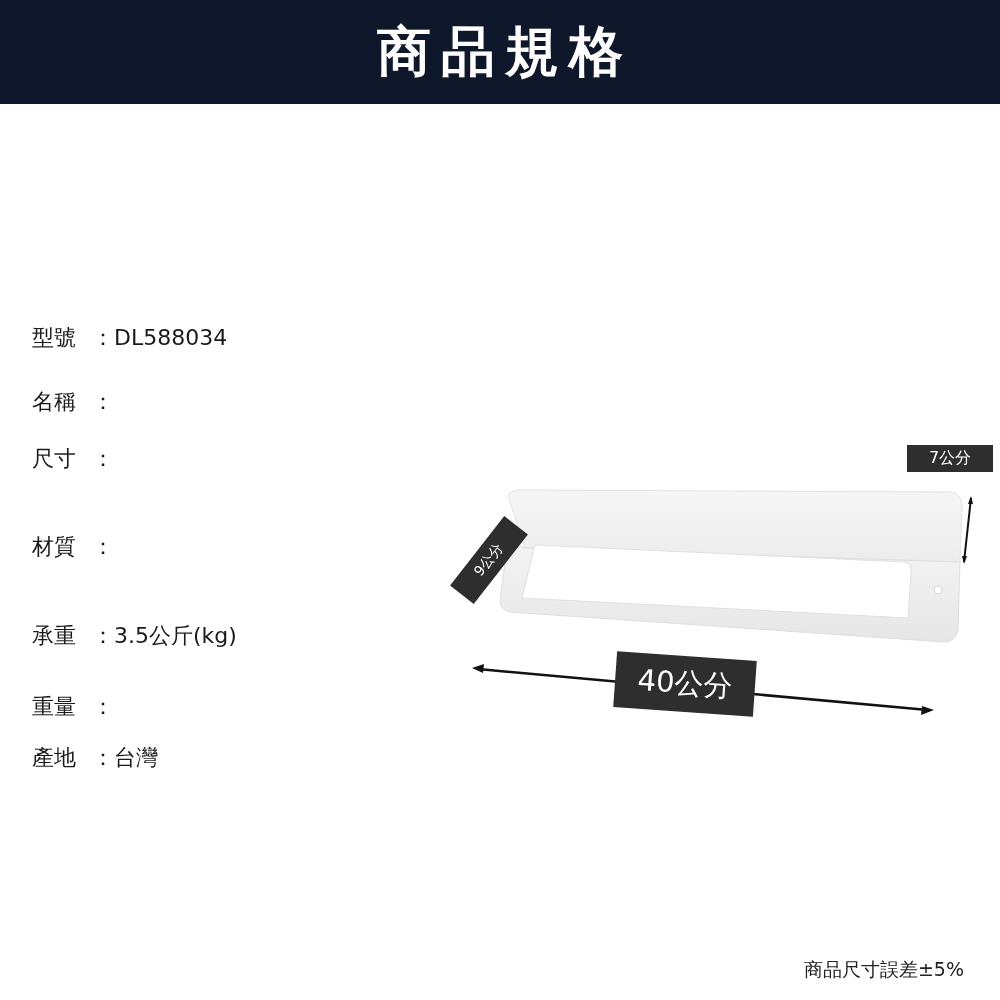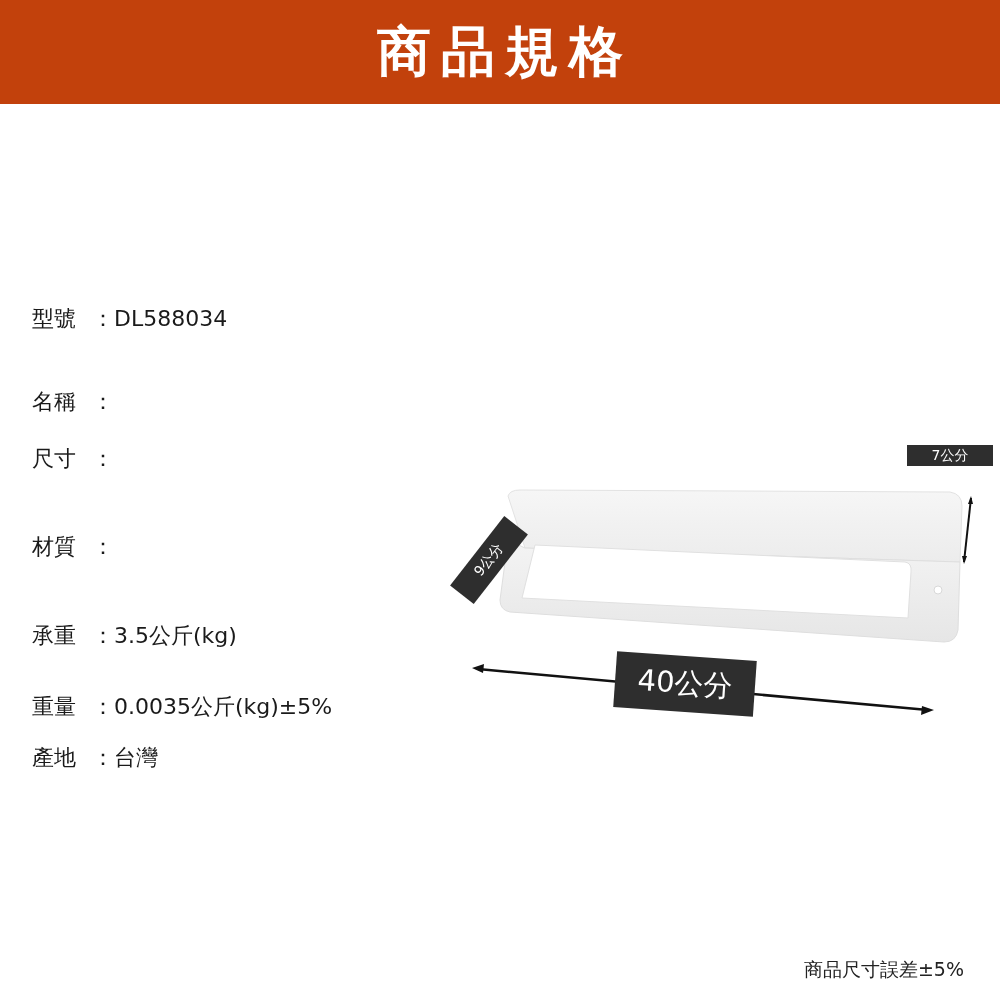--- a/index.html
+++ b/index.html
@@ -1,53 +1,53 @@
 <!DOCTYPE html>
 <html><head>
 <meta charset="utf-8">
 <style>
   html, body { margin:0; padding:0; }
   body { width:1000px; height:1000px; background:#ffffff; position:relative; overflow:hidden;
          font-family:"DejaVu Sans","Liberation Sans",sans-serif; color:#1a1a1a; }
-  .banner { position:absolute; left:0; top:0; width:1000px; height:104px; background:#c2410c;
+  .banner { position:absolute; left:0; top:0; width:1000px; height:104px; background:#0f172a;
             display:flex; align-items:center; justify-content:center; }
   .banner-title { color:#ffffff; font-size:54px; letter-spacing:10px; font-weight:bold; padding-left:10px; }
   .spec { position:absolute; left:32px; font-size:22px; line-height:30px; }
   .spec .label { display:inline-block; width:60px; }
   .spec .colon { display:inline-block; width:22px; text-align:center; }
   .spec .val { display:inline-block; vertical-align:top; }
   .spec .sub { display:block;text-align:right; }
   .product { position:absolute; left:0; top:0; width:1000px; height:1000px; }
   .tag { position:absolute; background:#2e2e2e; color:#ffffff; display:flex; align-items:center; justify-content:center; }
   .footer { position:absolute; right:36px; top:957px; font-size:19px; color:#222;margin-left:46px; }
 </style>
 </head>
 <body>
 
 <div class="banner">
   <span class="banner-title">商品規格</span>
 </div>
 
-<div class="spec" style="top:304px;">
+<div class="spec" style="top:323px;">
   <span class="label">型號</span><span class="colon">：</span><span class="val"><span class="sub">DL588034</span></span>
 </div>
 <div class="spec" style="top:387px;">
   <span class="label">名稱</span><span class="colon">：</span>
 </div>
 <div class="spec" style="top:444px; line-height:30px;">
   <span class="label">尺寸</span><span class="colon">：</span>
 </div>
 <div class="spec" style="top:532px;">
   <span class="label">材質</span><span class="colon">：</span>
 </div>
 <div class="spec" style="top:621px;">
   <span class="label">承重</span><span class="colon">：</span><span class="val"><span class="sub">3.5公斤(kg)</span></span>
 </div>
 <div class="spec" style="top:692px;">
-  <span class="label">重量</span><span class="colon">：</span><span class="val"><span class="sub">0.0035公斤(kg)±5%</span></span>
+  <span class="label">重量</span><span class="colon">：</span>
 </div>
 <div class="spec" style="top:743px;">
   <span class="label">產地</span><span class="colon">：</span><span class="val"><span class="sub">台灣</span></span>
 </div>
 
 <svg class="product" width="1000" height="1000" viewBox="0 0 1000 1000">
   <defs>
     <linearGradient id="back" x1="0" y1="0" x2="0" y2="1">
       <stop offset="0" stop-color="#f6f6f6"></stop>
       <stop offset="1" stop-color="#ececec"></stop>
@@ -70,21 +70,21 @@
 
   <line x1="971" y1="498" x2="964" y2="562" stroke="#111" stroke-width="2"></line>
   <polygon points="971,496 968,504 973,504" fill="#111"></polygon>
   <polygon points="964,564 962,556 967,556" fill="#111"></polygon>
 
   <line x1="478" y1="669" x2="928" y2="710" stroke="#111" stroke-width="2.5"></line>
   <polygon points="472,668 484,664 483,673" fill="#111"></polygon>
   <polygon points="934,710 922,706 921,715" fill="#111"></polygon>
 </svg>
 
-<div class="tag" style="left:907px; top:445px; width:86px; height:21px; font-size:14px;">
+<div class="tag" style="left:907px; top:445px; width:86px; height:27px; font-size:16px;">
   <span>7公分</span>
 </div>
 <div class="tag" style="left:445px; top:545px; width:88px; height:30px; font-size:14px; transform:rotate(-52deg);">
   <span>9公分</span>
 </div>
 <div class="tag" style="left:615px; top:656px; width:140px; height:56px; font-size:29px; transform:rotate(4deg);">
   <span>40公分</span>
 </div>
 
 <div class="footer">商品尺寸誤差±5%</div>

